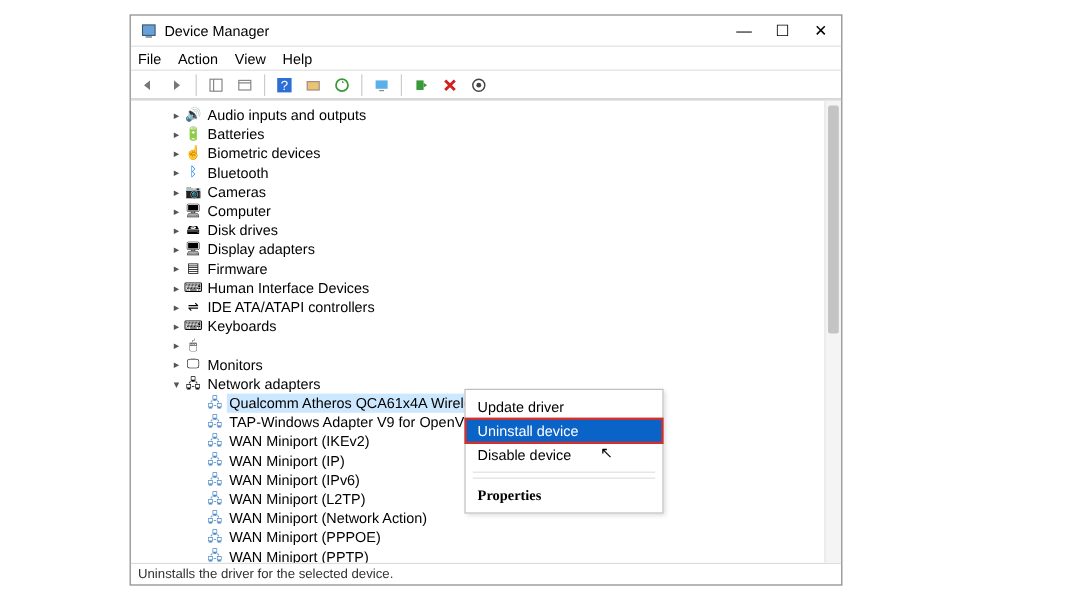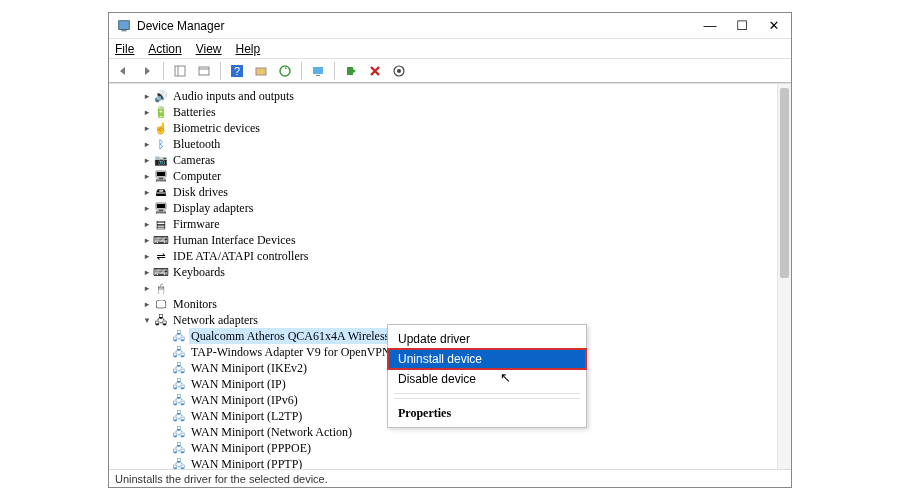--- a/index.html
+++ b/index.html
@@ -8,41 +8,41 @@
     font-family: "Segoe UI", Tahoma, sans-serif;
     font-size: 12px;
     background: #fff;
     width: 900px; height: 500px;
     position: relative;
     overflow: hidden;
   }
   .window {
     position: absolute;
     left: 108px; top: 12px;
-    width: 684px; height: 476px;
+    width: 594px; height: 476px;
     border: 1px solid #888;
     background: #fff;
     display: flex; flex-direction: column;
   }
   .titlebar {
     height: 26px; display: flex; align-items: center;
     padding: 0 4px 0 8px;
     border-bottom: 1px solid #e0e0e0;
   }
   .titlebar .app-icon { width: 14px; height: 14px; margin-right: 6px; }
   .titlebar .title { flex: 1; font-size: 12px; }
   .winbtns { display: flex; gap: 18px; padding-right: 6px; }
   .winbtn { width: 14px; height: 14px; display:flex; align-items:center; justify-content:center; font-size: 13px; cursor:default; }
   .menubar {
     height: 20px; display: flex; align-items:center;
     padding: 0 6px; gap: 14px;
     border-bottom: 1px solid #e0e0e0;
     font-size: 12px;
   }
-  .menubar span { cursor:default;text-decoration:underline; }
+  .menubar span { cursor:default; }
   .toolbar {
     height: 24px; display: flex; align-items: center;
     padding: 0 4px; gap: 4px;
     border-bottom: 1px solid #bbb;
   }
   .tbtn {
     width: 20px; height: 20px; display:flex; align-items:center; justify-content:center;
     border: 1px solid transparent;
   }
   .tsep { width:1px; height:18px; background:#ccc; margin:0 2px; }
@@ -64,27 +64,27 @@
     font-size: 12px;
   }
   .row {
     display: flex; align-items: center;
     height: 16px;
     white-space: nowrap;
   }
   .arrow { width:12px; display:inline-flex; justify-content:center; color:#555; font-size:9px; }
   .noarrow { width:12px; display:inline-block; }
   .ico { width:16px; height:14px; display:inline-flex; align-items:center; justify-content:center; margin-right:2px; font-size:11px; }
-  .lbl { padding: 0 2px; font-family: Liberation Serif, serif; }
+  .lbl { padding: 0 2px; }
   .sel { background:#cce8ff; }
 
   .ctxmenu {
     position:absolute;
     left: 387px; top: 324px;
-    width: 200px;
+    width: 166px;
     background:#fff;
     border:1px solid #bfbfbf;
     box-shadow: 2px 2px 4px rgba(0,0,0,0.15);
     padding: 4px 0;
     font-size: 12px;
   }
   .ctxitem {
     height: 20px; display:flex; align-items:center;
     padding: 0 10px; cursor:default;
   }

